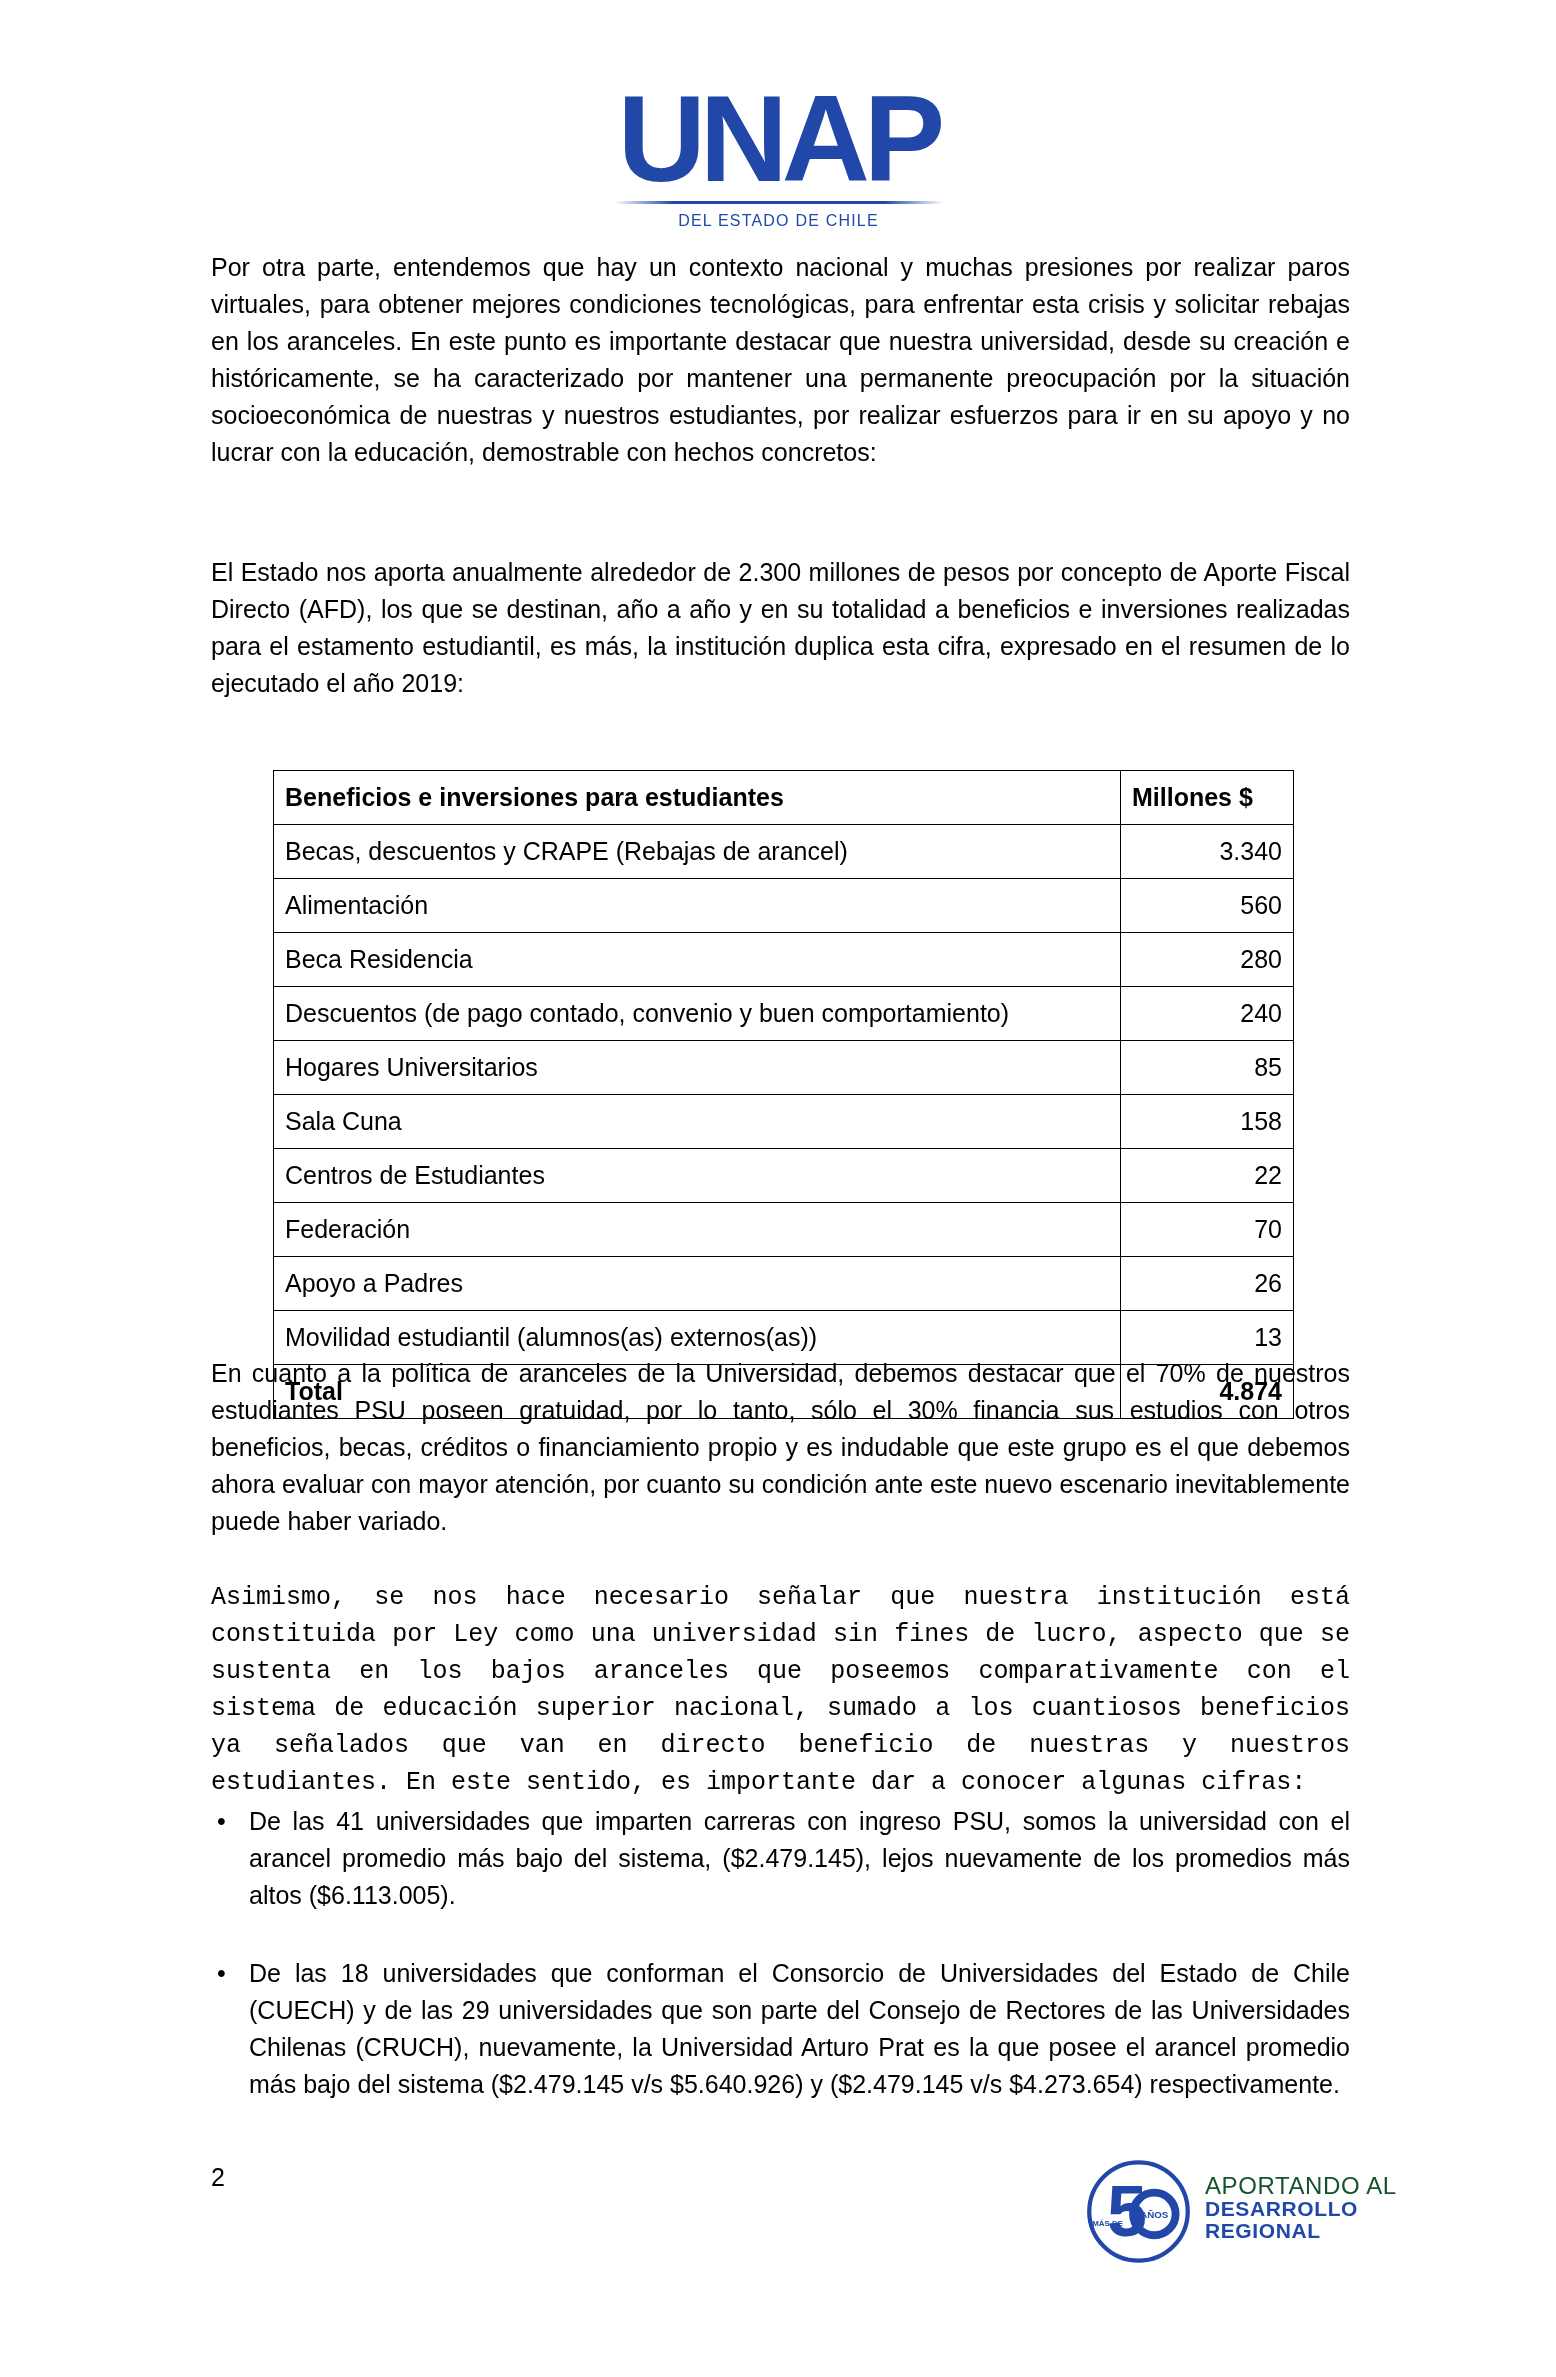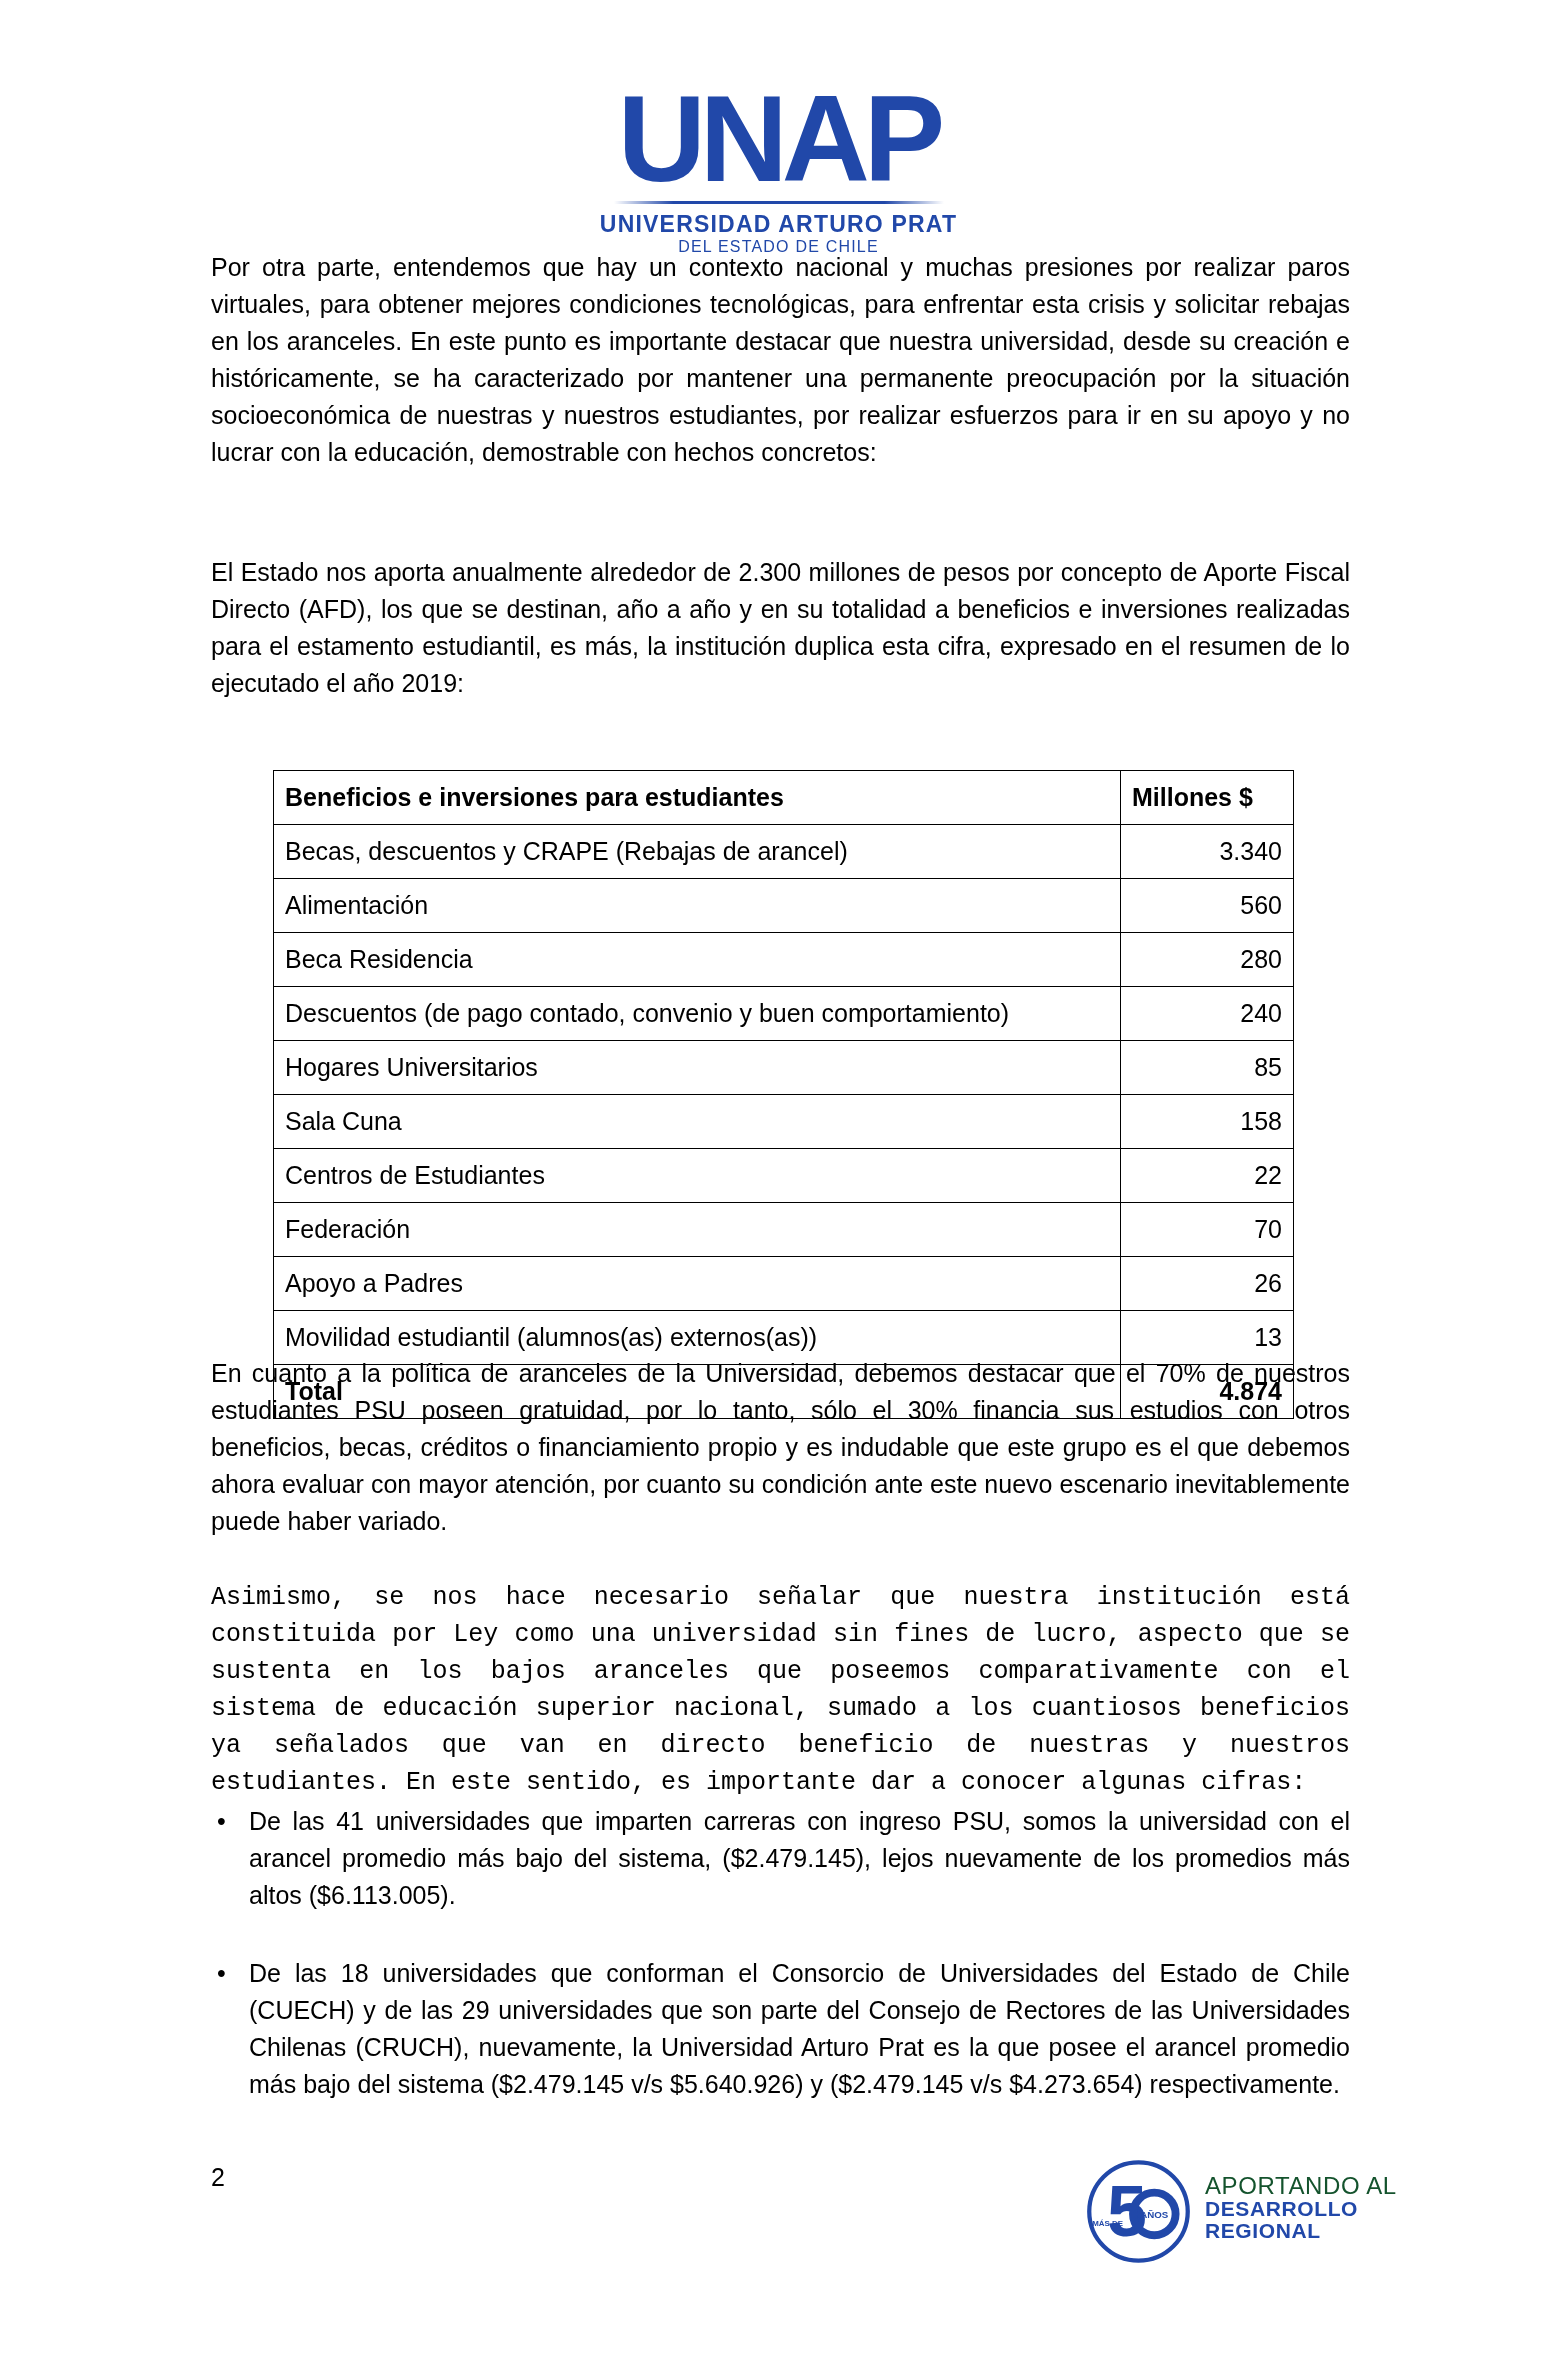--- a/index.html
+++ b/index.html
@@ -138,21 +138,20 @@
   .anniv-tagline .t-bold  { font-size:21px; font-weight:bold; }
 </style>
 </head>
 <body>
 
 <div class="page">
 
   <div class="unap-logo">
     <div class="unap-wordmark">UNAP</div>
     <div class="unap-underline"></div>
-    <div class="unap-name">UNIVERSIDAD ARTURO PRAT</div>
     <div class="unap-subname">DEL ESTADO DE CHILE</div>
   </div>
 
   <p class="para" id="para-1">Por otra parte, entendemos que hay un contexto nacional y muchas presiones por realizar paros virtuales, para obtener mejores condiciones tecnológicas, para enfrentar esta crisis y solicitar rebajas en los aranceles. En este punto es importante destacar que nuestra universidad, desde su creación e históricamente, se ha caracterizado por mantener una permanente preocupación por la situación socioeconómica de nuestras y nuestros estudiantes, por realizar esfuerzos para ir en su apoyo y no lucrar con la educación, demostrable con hechos concretos:</p>
   <p class="para" id="para-2">El Estado nos aporta anualmente alrededor de 2.300 millones de pesos por concepto de Aporte Fiscal Directo (AFD), los que se destinan, año a año y en su totalidad a beneficios e inversiones realizadas para el estamento estudiantil, es más, la institución duplica esta cifra, expresado en el resumen de lo ejecutado el año 2019:</p>
 
   <table class="benefits">
     <colgroup>
         <col class="c1">
         <col class="c2">

